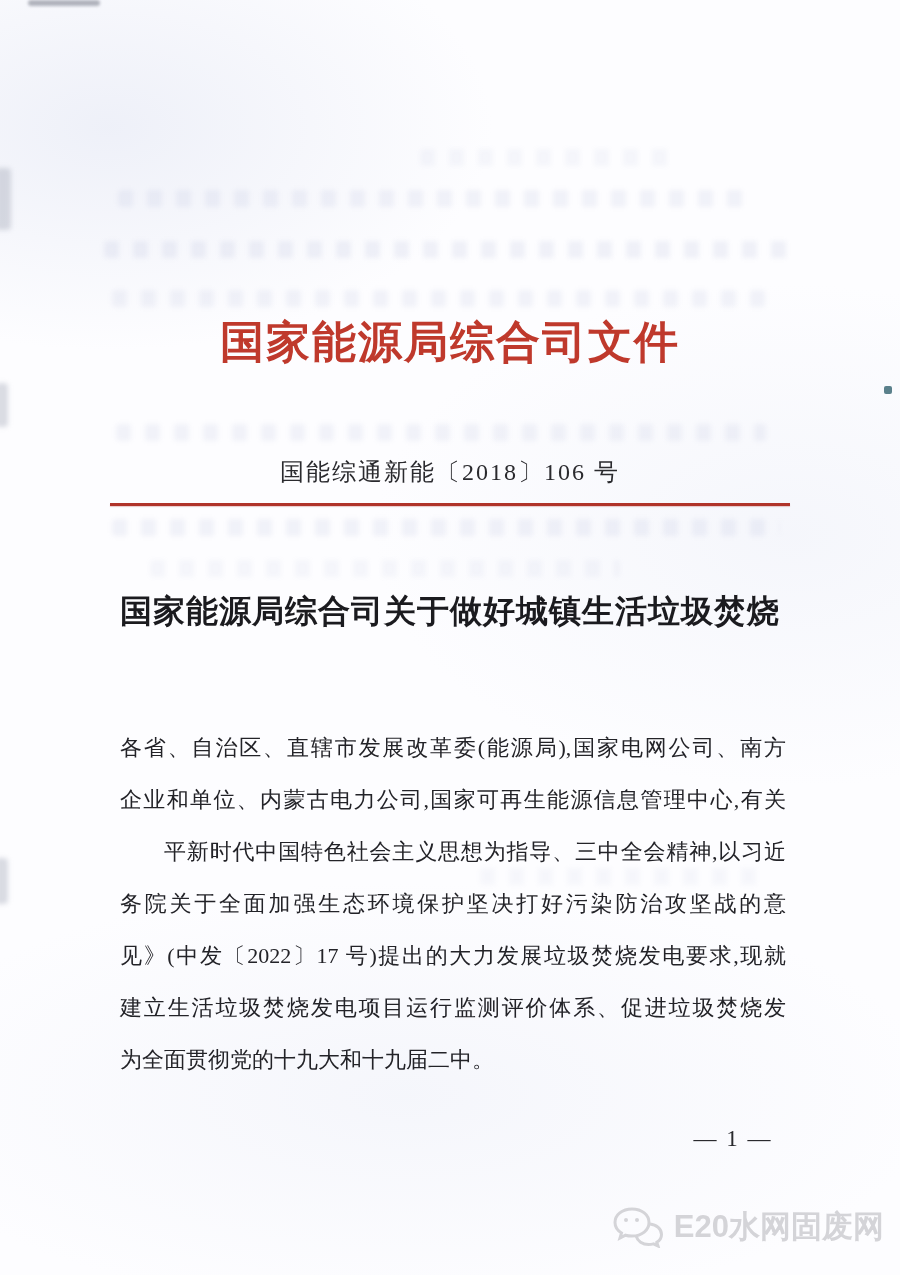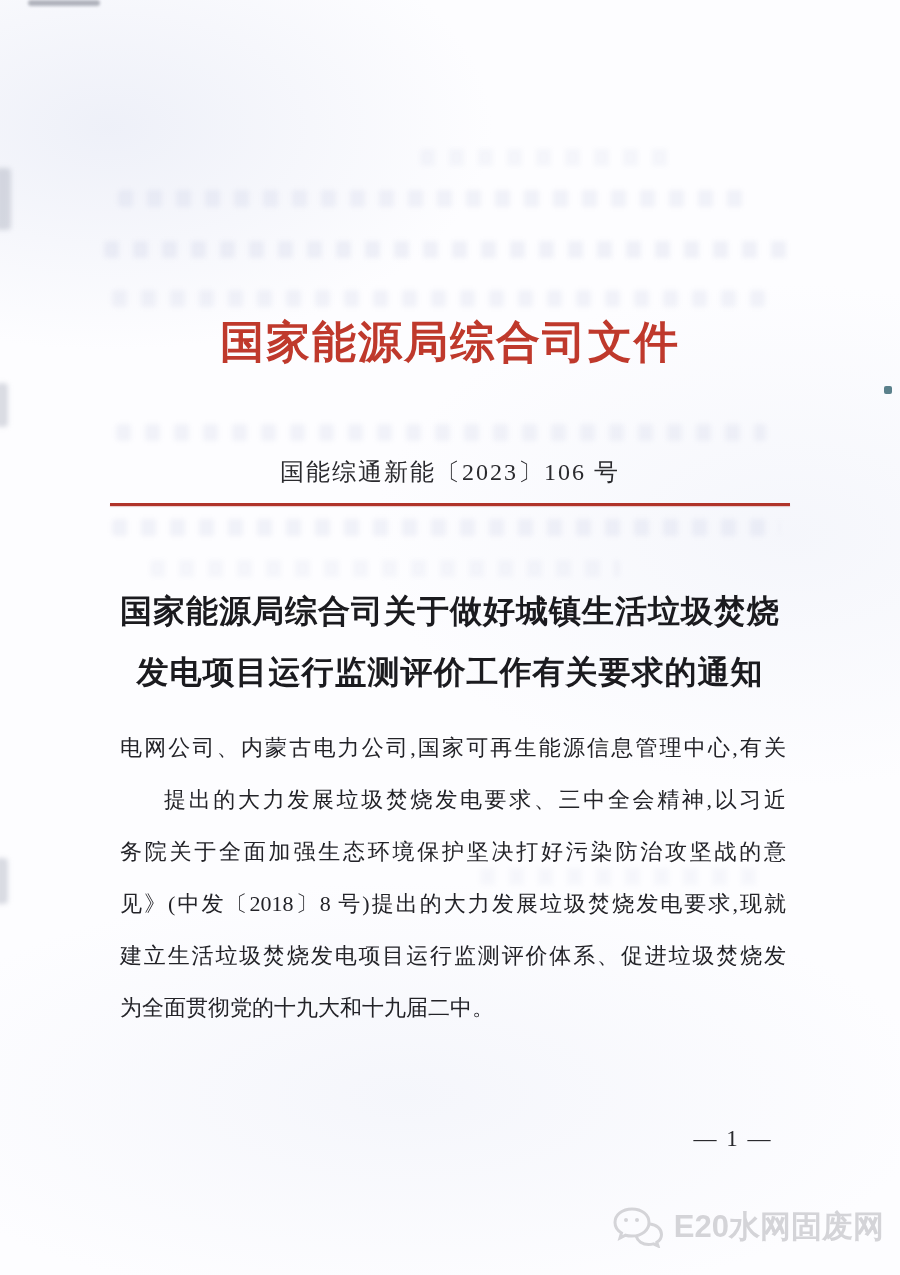--- a/index.html
+++ b/index.html
@@ -89,34 +89,34 @@
   <div class="bleed" style="top:868px; left:480px; width:290px; opacity:.30;"></div>
 
   <div class="top-smudge"></div>
   <div class="edge-blob" style="top:168px; left:-5px; width:16px; height:62px;"></div>
   <div class="edge-blob" style="top:383px; left:-4px; width:12px; height:44px;"></div>
   <div class="edge-blob" style="top:858px; left:-5px; width:13px; height:46px;"></div>
   <div class="teal-dot"></div>
 
   <div class="agency-header">国家能源局综合司文件</div>
 
-  <div class="doc-number">国能综通新能〔2023〕106 号</div>
+  <div class="doc-number">国能综通新能〔2018〕106 号</div>
 
   <div class="red-rule"></div>
 
   <div class="doc-title">
     <div>国家能源局综合司关于做好城镇生活垃圾焚烧</div>
-    <div>发电项目运行监测评价工作有关要求的通知</div>
   </div>
 
   <div class="body-text">
-    <div class="line">电网公司、内蒙古电力公司,国家可再生能源信息管理中心,有关</div>
-    <div class="line indent">提出的大力发展垃圾焚烧发电要求、三中全会精神,以习近</div>
+    <div class="line">各省、自治区、直辖市发展改革委(能源局),国家电网公司、南方</div>
+    <div class="line">企业和单位、内蒙古电力公司,国家可再生能源信息管理中心,有关</div>
+    <div class="line indent">平新时代中国特色社会主义思想为指导、三中全会精神,以习近</div>
     <div class="line">务院关于全面加强生态环境保护坚决打好污染防治攻坚战的意</div>
-    <div class="line">见》(中发〔2018〕8 号)提出的大力发展垃圾焚烧发电要求,现就</div>
+    <div class="line">见》(中发〔2022〕17 号)提出的大力发展垃圾焚烧发电要求,现就</div>
     <div class="line">建立生活垃圾焚烧发电项目运行监测评价体系、促进垃圾焚烧发</div>
     <div class="line short">为全面贯彻党的十九大和十九届二中。</div>
   </div>
 
   <div class="page-number">— 1 —</div>
 
   <div class="watermark">
     <svg width="52" height="42" viewBox="0 0 52 42">
       <g fill="none" stroke="#d4d4d8" stroke-width="3">
         <path d="M20 3 C10 3 3 9 3 16.5 C3 21 5.5 24.5 9.5 27 L8 32 L13.5 29.2 C15.5 29.8 17.7 30 20 30 C30 30 37 24 37 16.5 C37 9 30 3 20 3 Z"></path>

